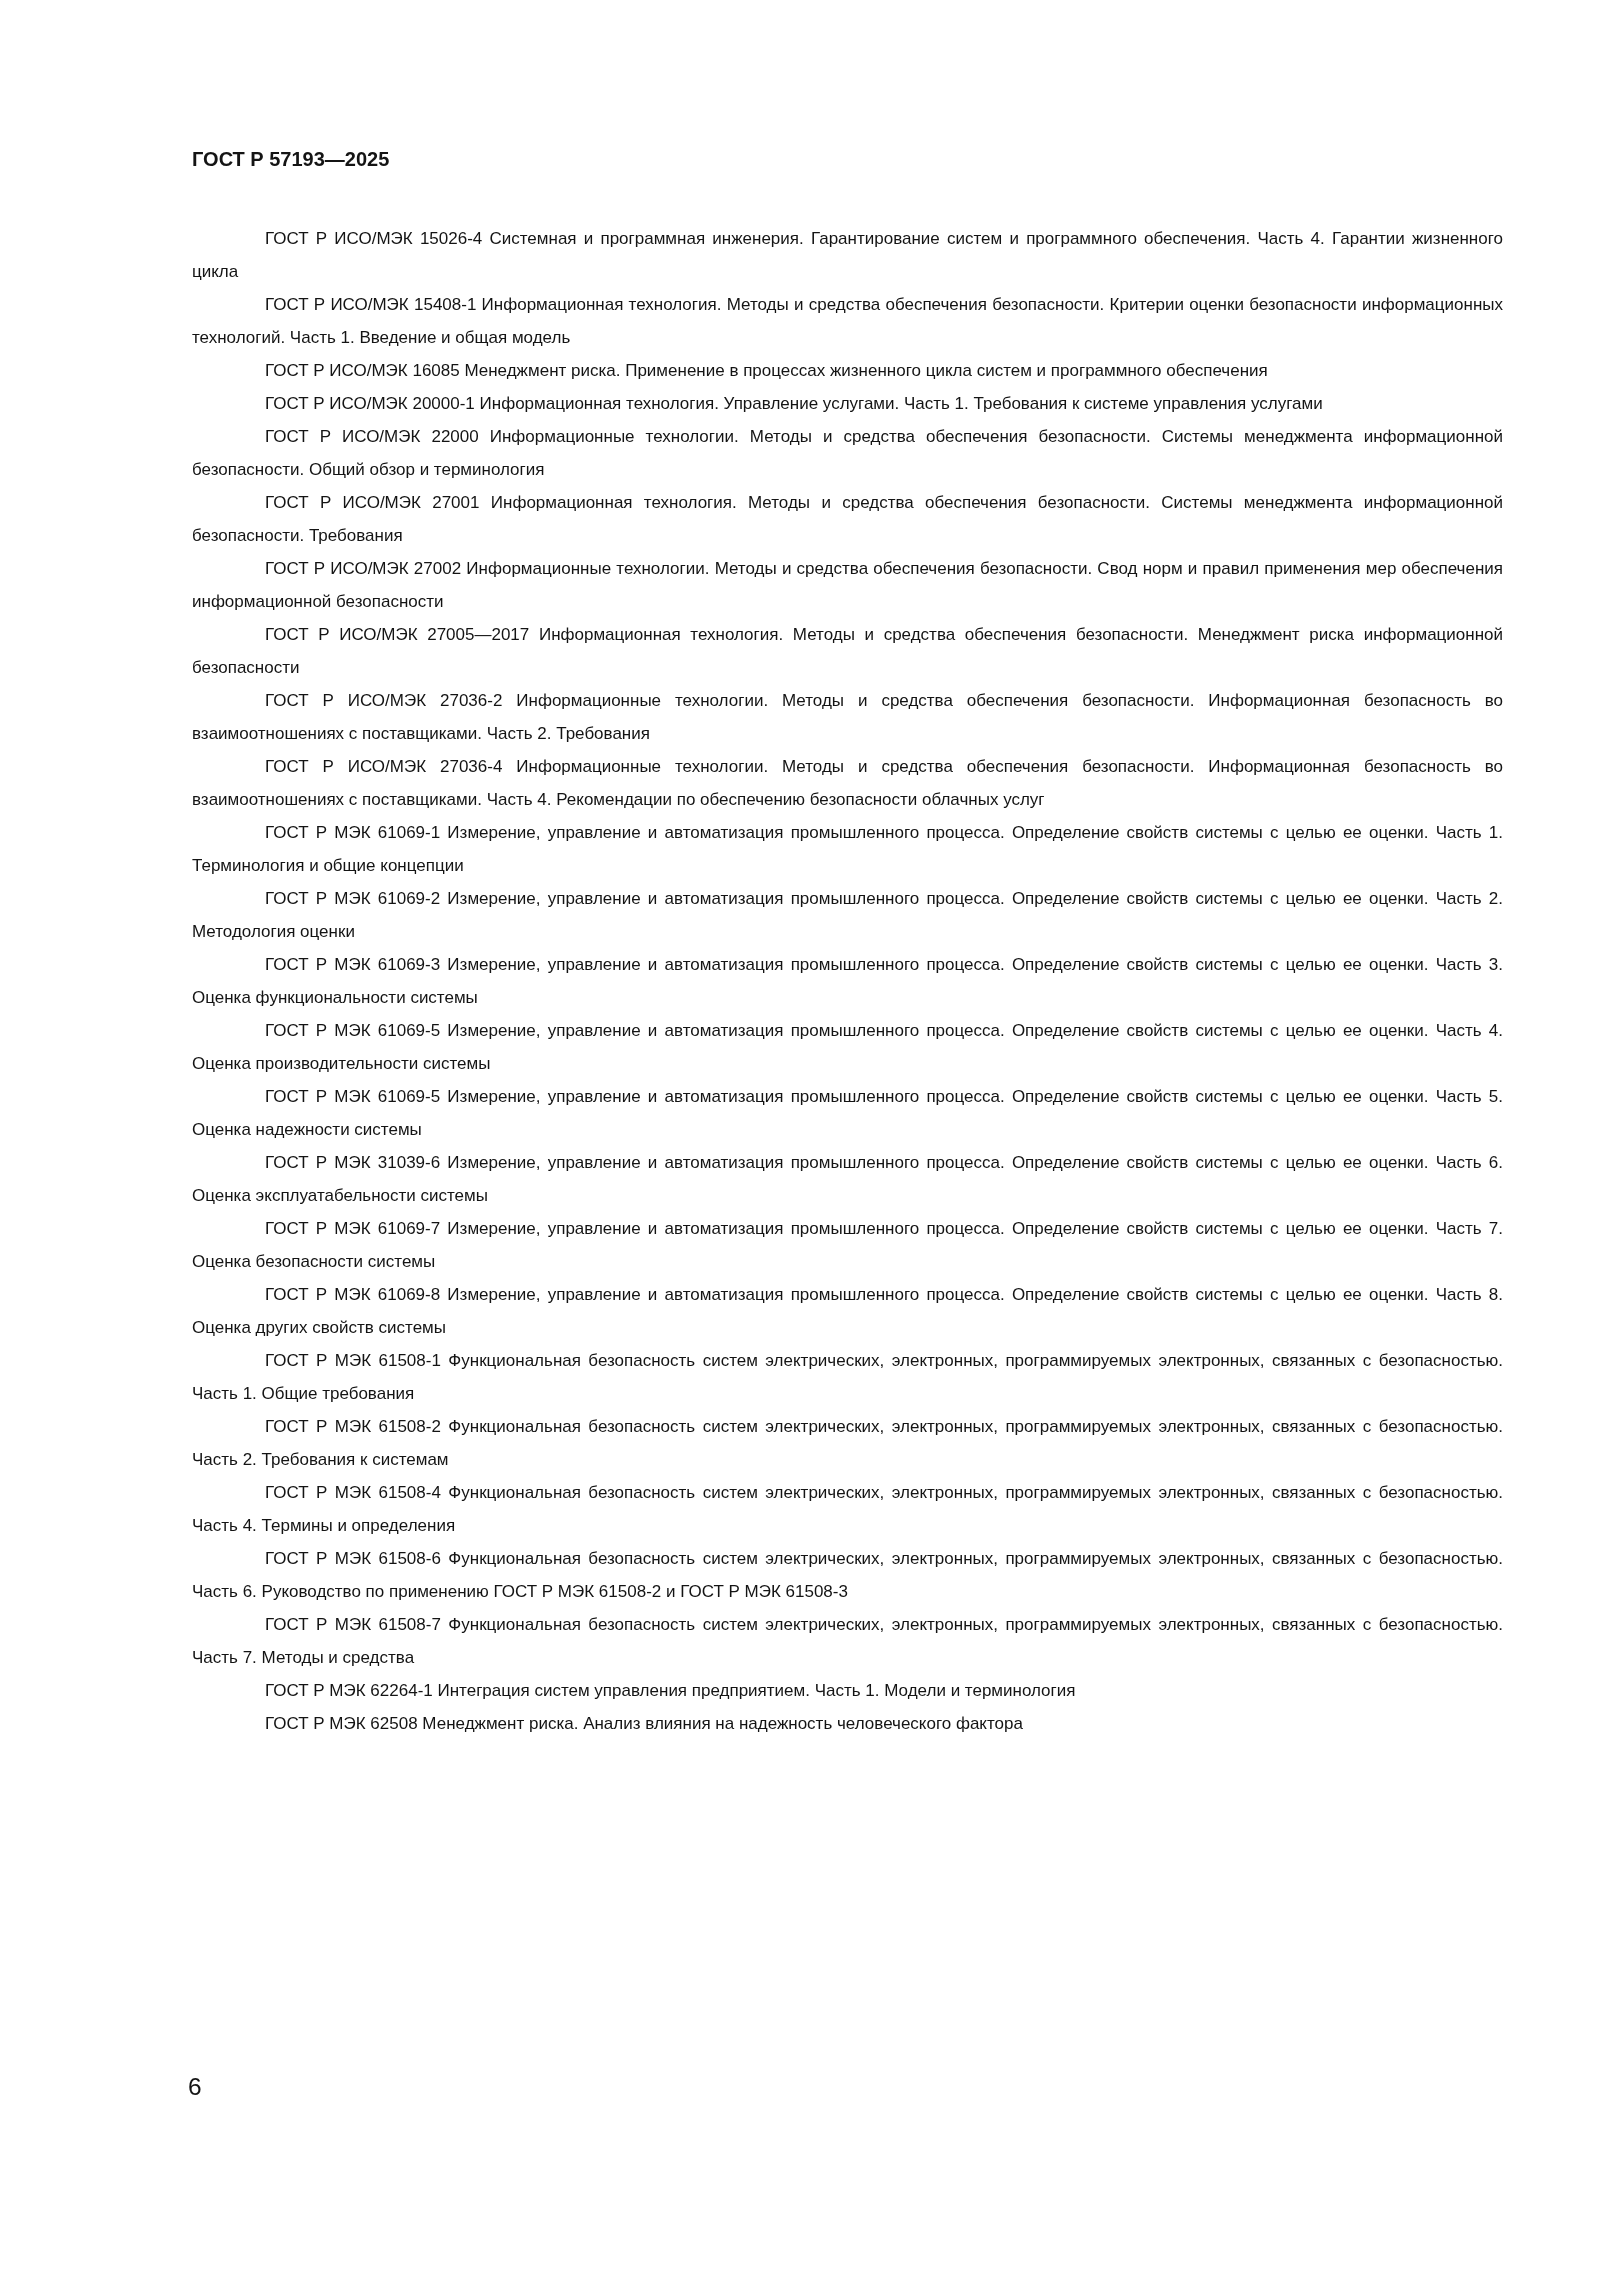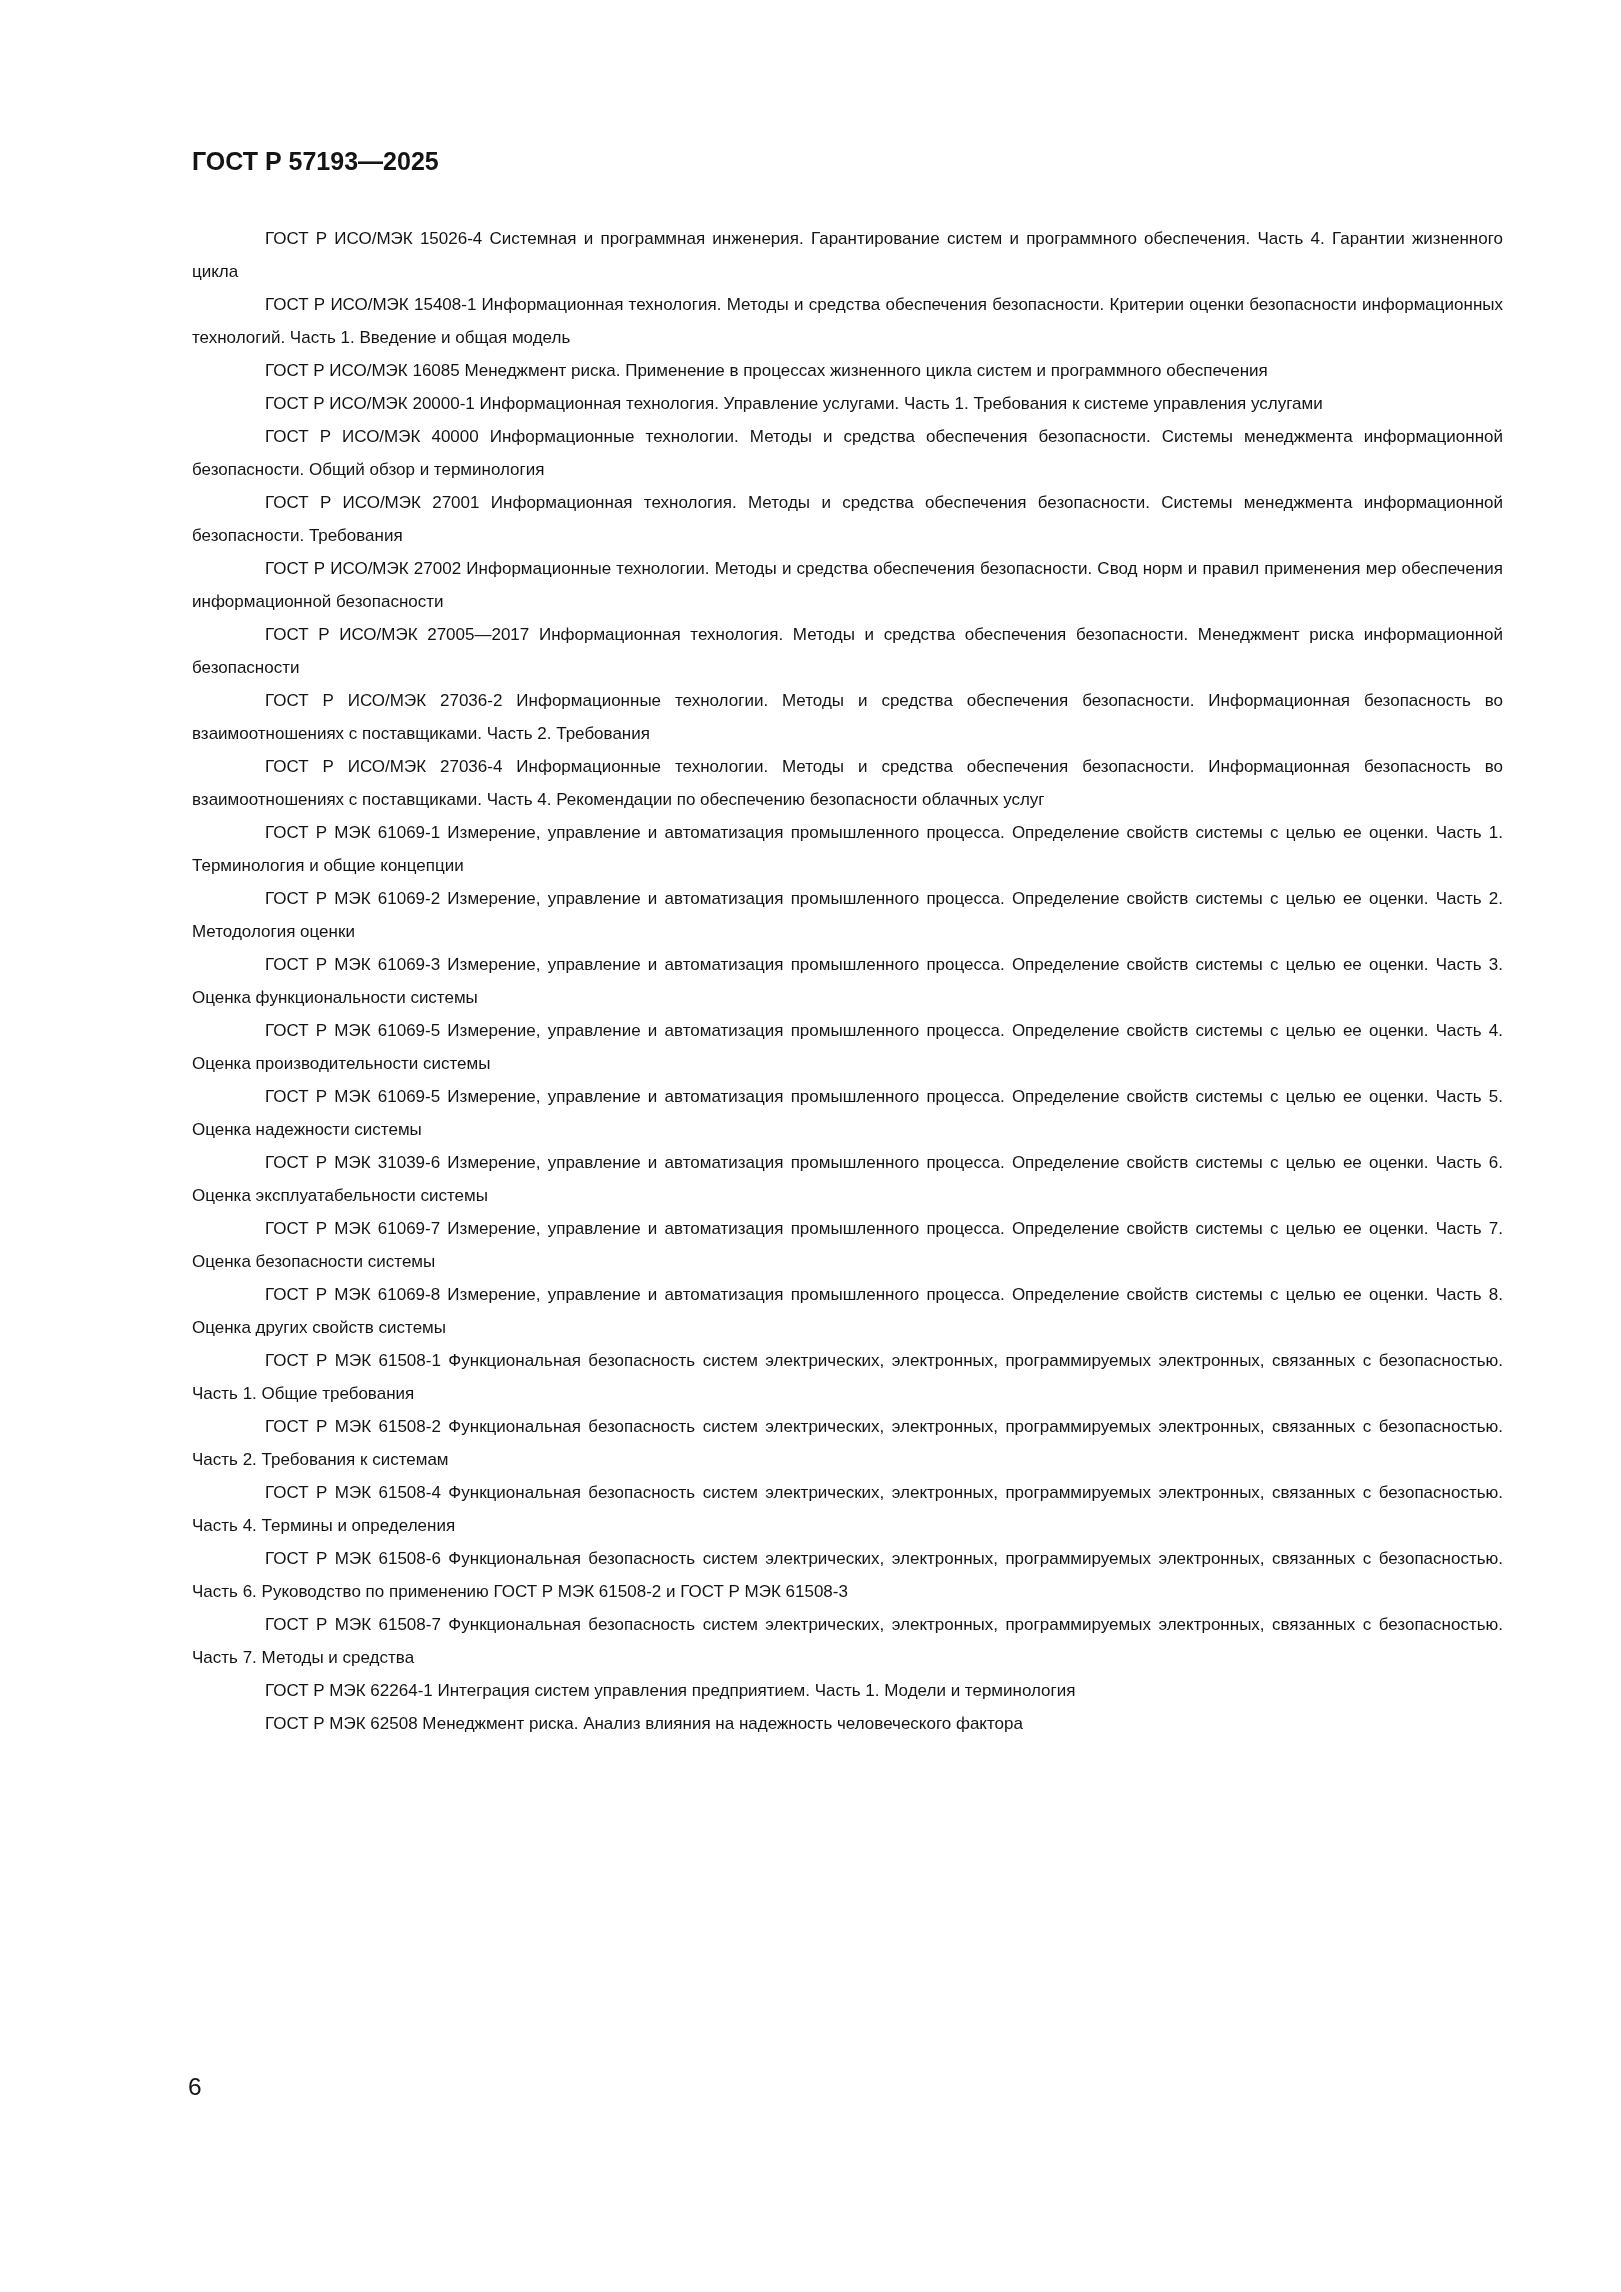--- a/index.html
+++ b/index.html
@@ -14,21 +14,21 @@
     height: 2293px;
     background: #ffffff;
     overflow: hidden;
     font-family: "Liberation Sans", "DejaVu Sans", sans-serif;
     color: #141414;
   }
   .running-header {
     position: absolute;
     left: 192px;
     top: 148px;
-    font-size: 25px;
+    font-size: 20px;
     font-weight: bold;
     line-height: 1.1;
     white-space: nowrap;
   }
   .references {
     position: absolute;
     left: 192px;
     top: 222px;
     width: 1311px;
   }
@@ -55,21 +55,21 @@
 
 <div class="page">
 
   <div class="running-header">ГОСТ Р 57193—2025</div>
 
   <div class="references">
       <p class="ref">ГОСТ Р ИСО/МЭК 15026-4 Системная и программная инженерия. Гарантирование систем и про­граммного обеспечения. Часть 4. Гарантии жизненного цикла</p>
       <p class="ref">ГОСТ Р ИСО/МЭК 15408-1 Информационная технология. Методы и средства обеспечения без­опасности. Критерии оценки безопасности информационных технологий. Часть 1. Введение и общая модель</p>
       <p class="ref">ГОСТ Р ИСО/МЭК 16085 Менеджмент риска. Применение в процессах жизненного цикла систем и программного обеспечения</p>
       <p class="ref">ГОСТ Р ИСО/МЭК 20000-1 Информационная технология. Управление услугами. Часть 1. Требова­ния к системе управления услугами</p>
-      <p class="ref">ГОСТ Р ИСО/МЭК 40000 Информационные технологии. Методы и средства обеспечения безопас­ности. Системы менеджмента информационной безопасности. Общий обзор и терминология</p>
+      <p class="ref">ГОСТ Р ИСО/МЭК 22000 Информационные технологии. Методы и средства обеспечения безопас­ности. Системы менеджмента информационной безопасности. Общий обзор и терминология</p>
       <p class="ref">ГОСТ Р ИСО/МЭК 27001 Информационная технология. Методы и средства обеспечения безопас­ности. Системы менеджмента информационной безопасности. Требования</p>
       <p class="ref">ГОСТ Р ИСО/МЭК 27002 Информационные технологии. Методы и средства обеспечения безопас­ности. Свод норм и правил применения мер обеспечения информационной безопасности</p>
       <p class="ref">ГОСТ Р ИСО/МЭК 27005—2017 Информационная технология. Методы и средства обеспечения безопасности. Менеджмент риска информационной безопасности</p>
       <p class="ref">ГОСТ Р ИСО/МЭК 27036-2 Информационные технологии. Методы и средства обеспечения безо­пасности. Информационная безопасность во взаимоотношениях с поставщиками. Часть 2. Требования</p>
       <p class="ref">ГОСТ Р ИСО/МЭК 27036-4 Информационные технологии. Методы и средства обеспечения без­опасности. Информационная безопасность во взаимоотношениях с поставщиками. Часть 4. Рекомен­дации по обеспечению безопасности облачных услуг</p>
       <p class="ref">ГОСТ Р МЭК 61069-1 Измерение, управление и автоматизация промышленного процесса. Опре­деление свойств системы с целью ее оценки. Часть 1. Терминология и общие концепции</p>
       <p class="ref">ГОСТ Р МЭК 61069-2 Измерение, управление и автоматизация промышленного процесса. Опре­деление свойств системы с целью ее оценки. Часть 2. Методология оценки</p>
       <p class="ref">ГОСТ Р МЭК 61069-3 Измерение, управление и автоматизация промышленного процесса. Опре­деление свойств системы с целью ее оценки. Часть 3. Оценка функциональности системы</p>
       <p class="ref">ГОСТ Р МЭК 61069-5 Измерение, управление и автоматизация промышленного процесса. Опре­деление свойств системы с целью ее оценки. Часть 4. Оценка производительности системы</p>
       <p class="ref">ГОСТ Р МЭК 61069-5 Измерение, управление и автоматизация промышленного процесса. Опре­деление свойств системы с целью ее оценки. Часть 5. Оценка надежности системы</p>

